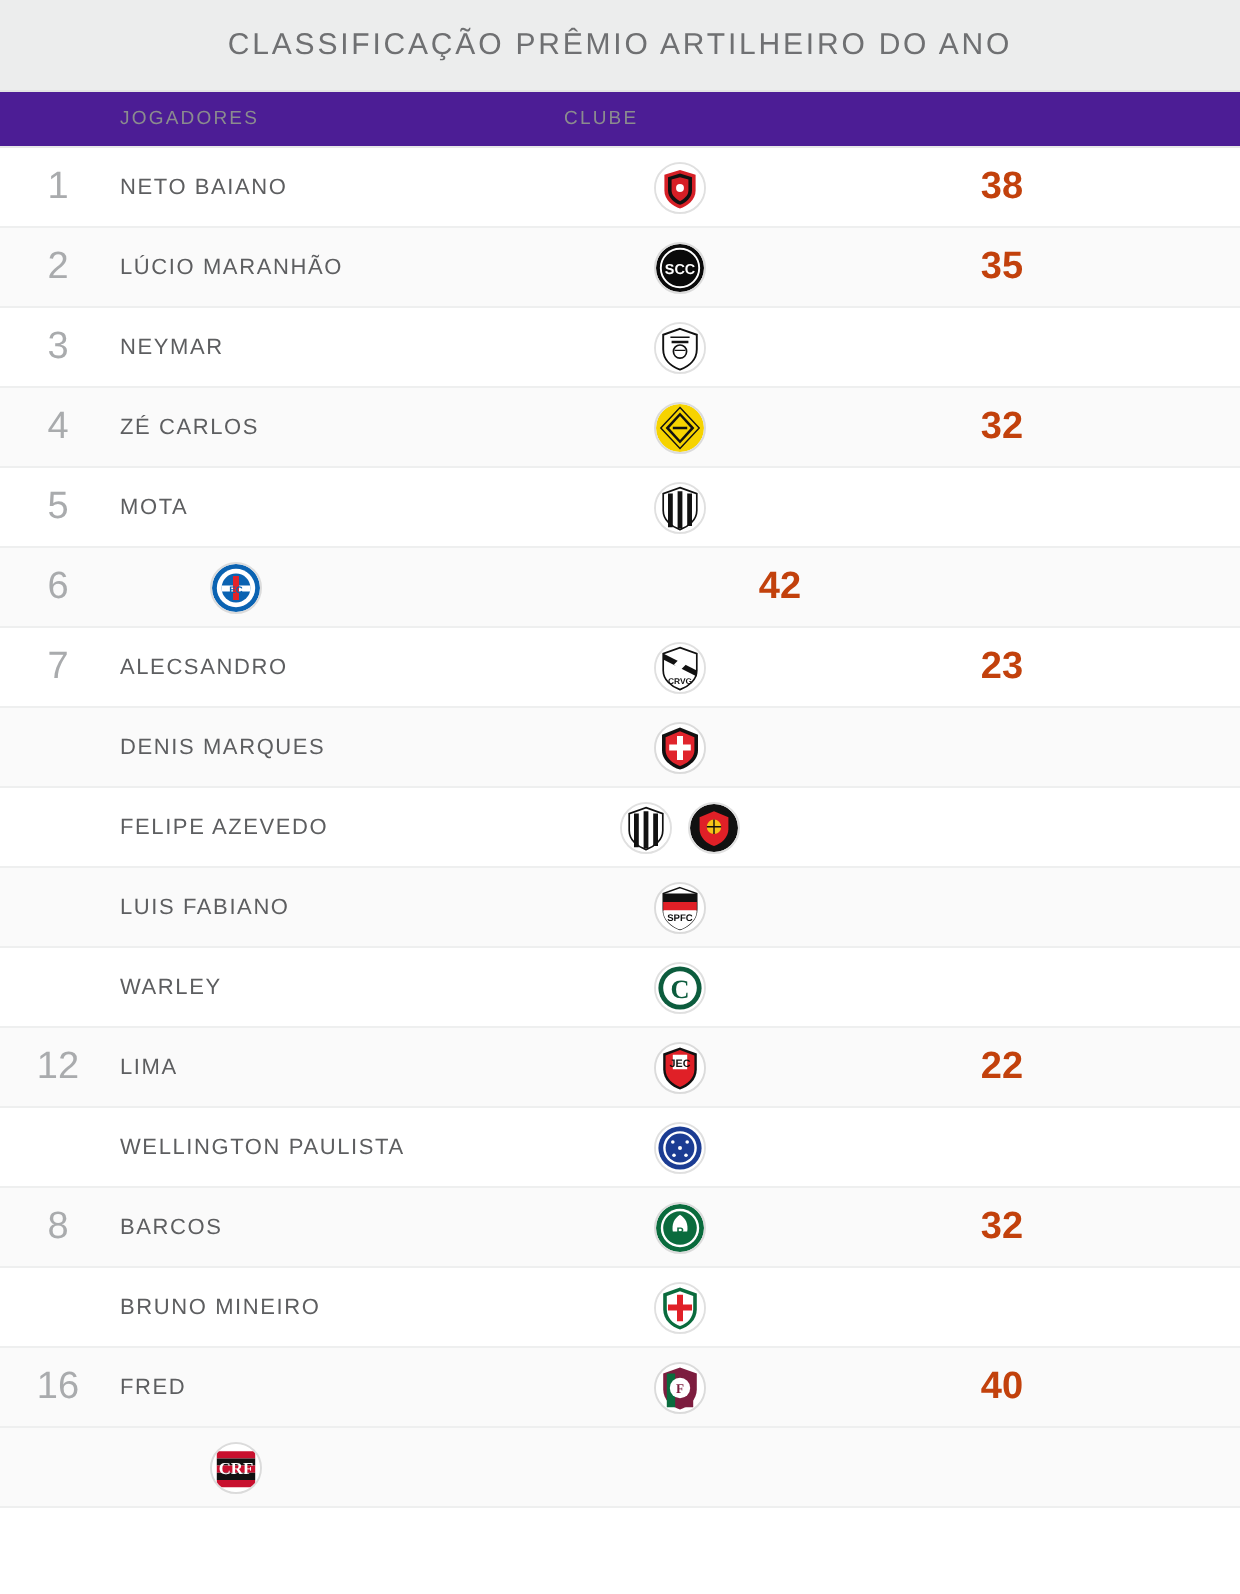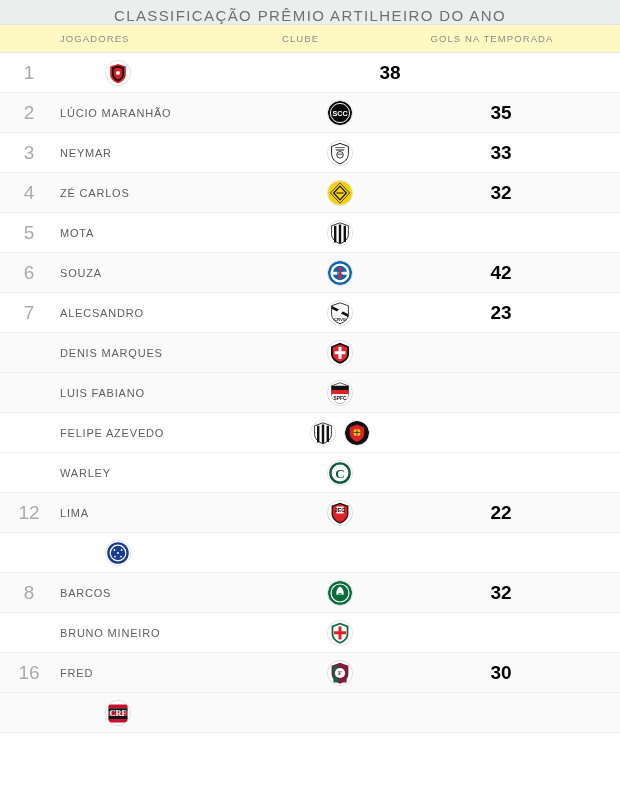--- a/index.html
+++ b/index.html
@@ -16,41 +16,41 @@
     overflow: hidden;
   }
   .page {
     width: 620px;
     height: 797px;
     position: relative;
     background: #ffffff;
   }
   
   .title-bar {
-    height: 25px;
+    height: 46px;
     background: #eceded;
     display: flex;
-    align-items: flex-end;
+    align-items: center;
     justify-content: center;
     border-bottom: 1px solid #e2e3e3;
   }
   .title-bar .title {
     font-size: 15px;
     letter-spacing: 1.4px;
     color: #6f7072;
     font-weight: normal;
     text-transform: uppercase;
   }
   
   .col-head {
     height: 28px;
     display: flex;
     align-items: center;
     border-bottom: 1px solid #e7e8e8;
-    background: #fef9c3;
+    background: #4c1d95;
   }
   .col-head .ch {
     font-size: 9.5px;
     letter-spacing: 1.1px;
     color: #8b8c8e;
     text-transform: uppercase;
   }
   
   .c-pos   { width: 58px;  text-align: center; flex: 0 0 58px; }
   .c-name  { width: 222px; flex: 0 0 222px; padding-left: 2px; }
@@ -75,21 +75,21 @@
     font-weight: normal;
   }
   .pname {
     font-size: 11px;
     letter-spacing: 0.8px;
     color: #5d5e60;
     text-transform: uppercase;
   }
   .goals {
     font-size: 19px;
-    color: #000000;
+    color: #c2410c;
     font-weight: bold;
   }
   .clubs {
     display: flex;
     align-items: flex-start;
     justify-content: center;
     gap: 8px;
   }
   
   .crest {
@@ -110,26 +110,26 @@
 <div class="page">
 
   <div class="title-bar">
     <div class="title">CLASSIFICAÇÃO PRÊMIO ARTILHEIRO DO ANO</div>
   </div>
 
   <div class="col-head">
     <div class="ch c-pos"></div>
     <div class="ch c-name">JOGADORES</div>
     <div class="ch c-club">CLUBE</div>
-    <div class="ch c-goals">GOLS NA TEMPORADA</div>
   </div>
 
   <div id="rows-container">
       <div class="row">
         <div class="c-pos pos">1</div>
+        <div class="c-name pname">NETO BAIANO</div>
         <div class="c-club clubs">
           <span class="crest">
             <svg viewBox="0 0 40 40">
               <circle cx="20" cy="20" r="20" fill="#fff"></circle>
               <path d="M20 5 L33 9 V22 C33 30 26 35 20 37 C14 35 7 30 7 22 V9 Z" fill="#d61f26"></path>
               <path d="M20 8 L30 11 V22 C30 28 25 32 20 34 C15 32 10 28 10 22 V11 Z" fill="#111"></path>
               <path d="M20 11 L27 13 V22 C27 26 23.5 29 20 31 C16.5 29 13 26 13 22 V13 Z" fill="#d61f26"></path>
               <circle cx="20" cy="20" r="3.3" fill="#fff"></circle>
             </svg>
           </span>
@@ -158,21 +158,20 @@
             <svg viewBox="0 0 40 40">
               <circle cx="20" cy="20" r="20" fill="#fff"></circle>
               <path d="M20 4 L34 9 V21 C34 30 27 35.5 20 38 C13 35.5 6 30 6 21 V9 Z" fill="#fff" stroke="#111" stroke-width="1.6"></path>
               <path d="M13 14 h14 v2 h-14 z" fill="#111"></path>
               <circle cx="20" cy="23" r="5.5" fill="none" stroke="#111" stroke-width="1.4"></circle>
               <path d="M15.5 22 h9" stroke="#111" stroke-width="1.2"></path>
               <path d="M12 11 h16" stroke="#111" stroke-width="1.2"></path>
             </svg>
           </span>
         </div>
-        <div class="c-goals goals">33</div>
       </div>
       <div class="row alt">
         <div class="c-pos pos">4</div>
         <div class="c-name pname">ZÉ CARLOS</div>
         <div class="c-club clubs">
           <span class="crest">
             <svg viewBox="0 0 40 40">
               <circle cx="20" cy="20" r="20" fill="#f6d300"></circle>
               <path d="M20 3 L36 20 L20 37 L4 20 Z" fill="#f6d300" stroke="#111" stroke-width="1.2"></path>
               <path d="M20 7 L32 20 L20 33 L8 20 Z" fill="#111"></path>
@@ -193,21 +192,20 @@
               <path d="M20 3 L34 8 V22 C34 30 27 35.5 20 38 C13 35.5 6 30 6 22 V8 Z" fill="#fff" stroke="#111" stroke-width="1.4"></path>
               <path d="M10 8 h4 v28 h-4 z" fill="#111"></path>
               <path d="M18 6 h4 v31 h-4 z" fill="#111"></path>
               <path d="M26 8 h4 v27 h-4 z" fill="#111"></path>
             </svg>
           </span>
         </div>
       </div>
       <div class="row alt">
         <div class="c-pos pos">6</div>
-        <div class="c-name pname">SOUZA</div>
         <div class="c-club clubs">
           <span class="crest">
             <svg viewBox="0 0 40 40">
               <circle cx="20" cy="20" r="20" fill="#0b63b2"></circle>
               <circle cx="20" cy="20" r="16" fill="#fff"></circle>
               <circle cx="20" cy="20" r="12" fill="#0b63b2"></circle>
               <path d="M8 18 h24 v5 H8 z" fill="#fff"></path>
               <path d="M17.5 10 h5 v20 h-5 z" fill="#e3232a"></path>
               <text x="20" y="24" font-family="Liberation Sans, sans-serif" font-size="8" font-weight="bold" fill="#0b63b2" text-anchor="middle">EC</text>
             </svg>
@@ -240,37 +238,20 @@
               <circle cx="20" cy="20" r="20" fill="#fff"></circle>
               <path d="M20 3 L35 9 V22 C35 30 27 36 20 38 C13 36 5 30 5 22 V9 Z" fill="#111"></path>
               <path d="M20 6 L32 11 V22 C32 28 26 33 20 35 C14 33 8 28 8 22 V11 Z" fill="#e0242c"></path>
               <path d="M17.5 10 h5 v20 h-5 z" fill="#fff"></path>
               <path d="M11 17 h18 v5 H11 z" fill="#fff"></path>
             </svg>
           </span>
         </div>
         <div class="c-goals goals"></div>
       </div>
-      <div class="row alt">
-        <div class="c-pos pos"></div>
-        <div class="c-name pname">LUIS FABIANO</div>
-        <div class="c-club clubs">
-          <span class="crest">
-            <svg viewBox="0 0 40 40">
-              <circle cx="20" cy="20" r="20" fill="#fff"></circle>
-              <path d="M20 3 L34 8 V21 C34 30 27 35.5 20 38 C13 35.5 6 30 6 21 V8 Z" fill="#fff" stroke="#111" stroke-width="1.2"></path>
-              <path d="M6 8 h28 v7 H6 z" fill="#111"></path>
-              <path d="M6 15 h28 v7 H6 z" fill="#e02027"></path>
-              <path d="M6 22 v-0 h28 v0 C34 30 27 35.5 20 38 C13 35.5 6 30 6 22 Z" fill="#fff"></path>
-              <text x="20" y="31" font-family="Liberation Sans, sans-serif" font-size="8" font-weight="bold" fill="#111" text-anchor="middle">SPFC</text>
-            </svg>
-          </span>
-        </div>
-        <div class="c-goals goals"></div>
-      </div>
       <div class="row">
         <div class="c-pos pos"></div>
         <div class="c-name pname">FELIPE AZEVEDO</div>
         <div class="c-club clubs">
           <span class="crest">
             <svg viewBox="0 0 40 40">
               <circle cx="20" cy="20" r="20" fill="#fff"></circle>
               <path d="M20 3 L34 8 V22 C34 30 27 35.5 20 38 C13 35.5 6 30 6 22 V8 Z" fill="#fff" stroke="#111" stroke-width="1.4"></path>
               <path d="M10 8 h4 v28 h-4 z" fill="#111"></path>
               <path d="M18 6 h4 v31 h-4 z" fill="#111"></path>
@@ -283,20 +264,37 @@
               <path d="M20 3 L35 9 V22 C35 30 27 36 20 38 C13 36 5 30 5 22 V9 Z" fill="#111"></path>
               <path d="M20 6 L32 11 V21 C32 28 26 33 20 35 C14 33 8 28 8 21 V11 Z" fill="#e02027"></path>
               <circle cx="20" cy="19" r="6" fill="#f5c518"></circle>
               <path d="M14 19 h12" stroke="#111" stroke-width="1.2"></path>
               <path d="M20 13 v12" stroke="#111" stroke-width="1.2"></path>
             </svg>
           </span>
         </div>
         <div class="c-goals goals"></div>
       </div>
+      <div class="row alt">
+        <div class="c-pos pos"></div>
+        <div class="c-name pname">LUIS FABIANO</div>
+        <div class="c-club clubs">
+          <span class="crest">
+            <svg viewBox="0 0 40 40">
+              <circle cx="20" cy="20" r="20" fill="#fff"></circle>
+              <path d="M20 3 L34 8 V21 C34 30 27 35.5 20 38 C13 35.5 6 30 6 21 V8 Z" fill="#fff" stroke="#111" stroke-width="1.2"></path>
+              <path d="M6 8 h28 v7 H6 z" fill="#111"></path>
+              <path d="M6 15 h28 v7 H6 z" fill="#e02027"></path>
+              <path d="M6 22 v-0 h28 v0 C34 30 27 35.5 20 38 C13 35.5 6 30 6 22 Z" fill="#fff"></path>
+              <text x="20" y="31" font-family="Liberation Sans, sans-serif" font-size="8" font-weight="bold" fill="#111" text-anchor="middle">SPFC</text>
+            </svg>
+          </span>
+        </div>
+        <div class="c-goals goals"></div>
+      </div>
       <div class="row">
         <div class="c-pos pos"></div>
         <div class="c-name pname">WARLEY</div>
         <div class="c-club clubs">
           <span class="crest">
             <svg viewBox="0 0 40 40">
               <circle cx="20" cy="20" r="20" fill="#fff"></circle>
               <circle cx="20" cy="20" r="18" fill="#0c5c3d"></circle>
               <circle cx="20" cy="20" r="14" fill="#fff"></circle>
               <text x="20" y="28" font-family="Liberation Serif, serif" font-size="22" font-weight="bold" fill="#0c5c3d" text-anchor="middle">C</text>
@@ -316,20 +314,21 @@
               <path d="M20 5 L32 9.5 V21 C32 28.5 26 33.5 20 35.8 C14 33.5 8 28.5 8 21 V9.5 Z" fill="#e02027"></path>
               <path d="M14 9 h12 v12 h-12 z" fill="#fff"></path>
               <text x="20" y="19" font-family="Liberation Sans, sans-serif" font-size="9" font-weight="bold" fill="#111" text-anchor="middle">JEC</text>
             </svg>
           </span>
         </div>
         <div class="c-goals goals">22</div>
       </div>
       <div class="row">
         <div class="c-pos pos"></div>
+        <div class="c-name pname">WELLINGTON PAULISTA</div>
         <div class="c-club clubs">
           <span class="crest">
             <svg viewBox="0 0 40 40">
               <circle cx="20" cy="20" r="20" fill="#fff"></circle>
               <circle cx="20" cy="20" r="18" fill="#1b3c93"></circle>
               <circle cx="20" cy="20" r="14" fill="#fff"></circle>
               <circle cx="20" cy="20" r="12" fill="#1b3c93"></circle>
               <circle cx="14" cy="15" r="1.5" fill="#fff"></circle>
               <circle cx="26" cy="15" r="1.5" fill="#fff"></circle>
               <circle cx="20" cy="20" r="1.7" fill="#fff"></circle>
@@ -380,21 +379,21 @@
             <svg viewBox="0 0 40 40">
               <circle cx="20" cy="20" r="20" fill="#fff"></circle>
               <path d="M20 3 L34 8 V21 C34 30 27 35.5 20 38 C13 35.5 6 30 6 21 V8 Z" fill="#7d1d3f"></path>
               <path d="M9 8 h7 v28 h-7 z" fill="#0a6b3d"></path>
               <path d="M24 8 h7 v28 h-7 z" fill="#7d1d3f"></path>
               <circle cx="20" cy="20" r="8.5" fill="#fff"></circle>
               <text x="20" y="24" font-family="Liberation Serif, serif" font-size="11" font-weight="bold" fill="#7d1d3f" text-anchor="middle">F</text>
             </svg>
           </span>
         </div>
-        <div class="c-goals goals">30</div>
+        <div class="c-goals goals">40</div>
       </div>
       <div class="row alt">
         <div class="c-pos pos"></div>
         <div class="c-club clubs">
           <span class="crest">
             <svg viewBox="0 0 40 40">
               <circle cx="20" cy="20" r="20" fill="#fff"></circle>
               <path d="M4 6 h32 v6 H4 z" fill="#c8102e"></path>
               <path d="M4 12 h32 v6 H4 z" fill="#111"></path>
               <path d="M4 18 h32 v6 H4 z" fill="#c8102e"></path>

